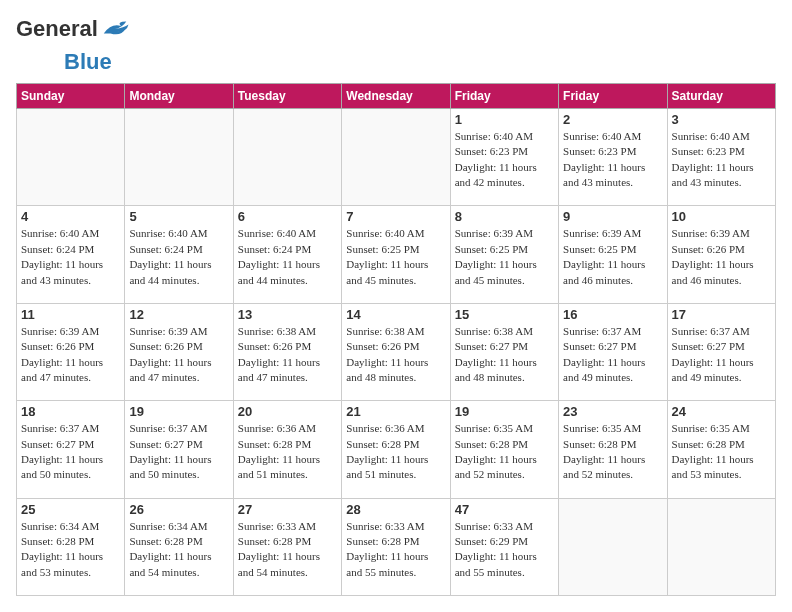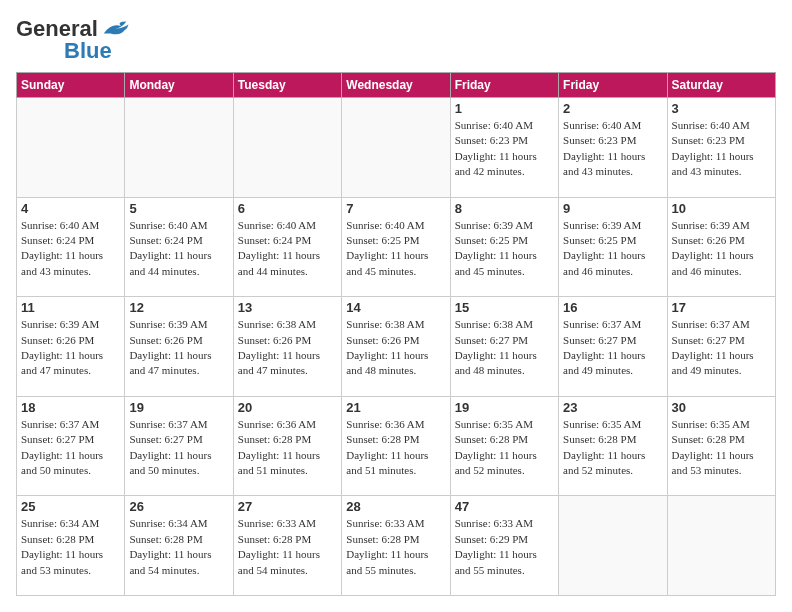--- a/index.html
+++ b/index.html
@@ -20,20 +20,21 @@
     .header {
       display: flex;
       justify-content: space-between;
       align-items: flex-start;
       margin-bottom: 8px;
     }
     .logo {
       display: flex;
       flex-direction: column;
       align-items: flex-start;
+      gap: 11px;
     }
     .logo-icon {
       width: 30px;
       height: 18px;
       margin-left: 2px;
     }
     .logo-row {
       display: flex;
       align-items: center;
     }
@@ -288,21 +289,21 @@
 and 52 minutes.</div>
           </td>
           <td>
             <span class="day-num">23</span>
             <div class="day-info" style="white-space: pre-line;">Sunrise: 6:35 AM
 Sunset: 6:28 PM
 Daylight: 11 hours
 and 52 minutes.</div>
           </td>
           <td>
-            <span class="day-num">30</span>
+            <span class="day-num">24</span>
             <div class="day-info" style="white-space: pre-line;">Sunrise: 6:35 AM
 Sunset: 6:28 PM
 Daylight: 11 hours
 and 53 minutes.</div>
           </td>
         </tr>
         <tr>
           <td>
             <span class="day-num">25</span>
             <div class="day-info" style="white-space: pre-line;">Sunrise: 6:34 AM

